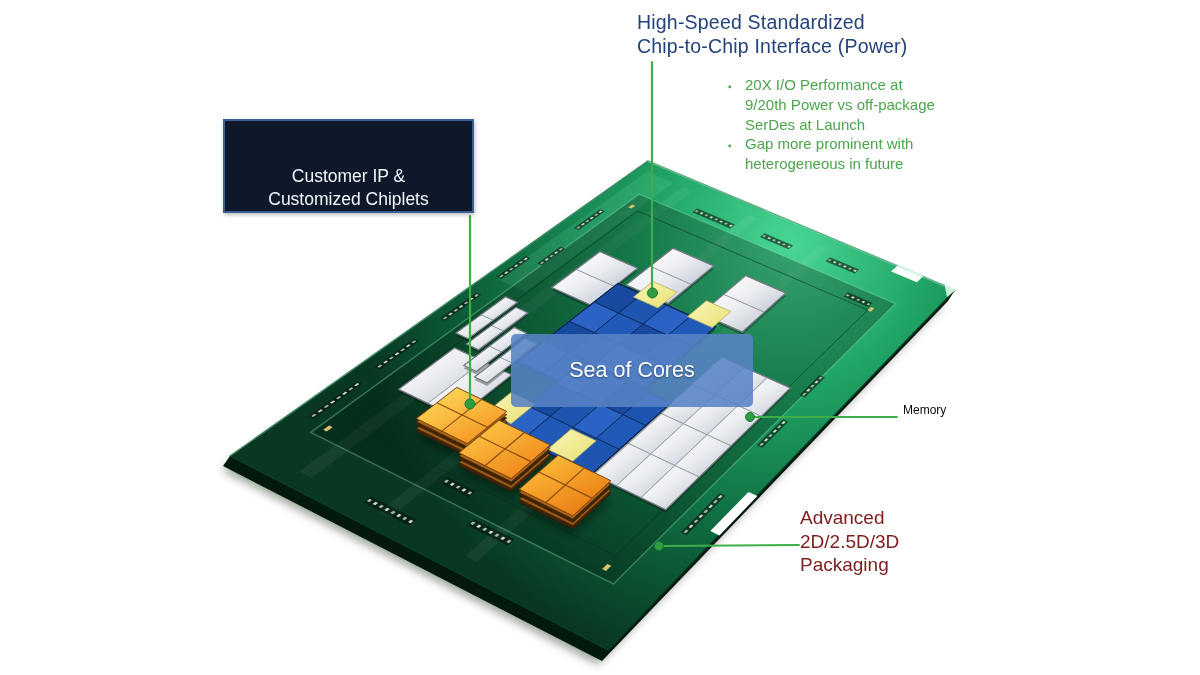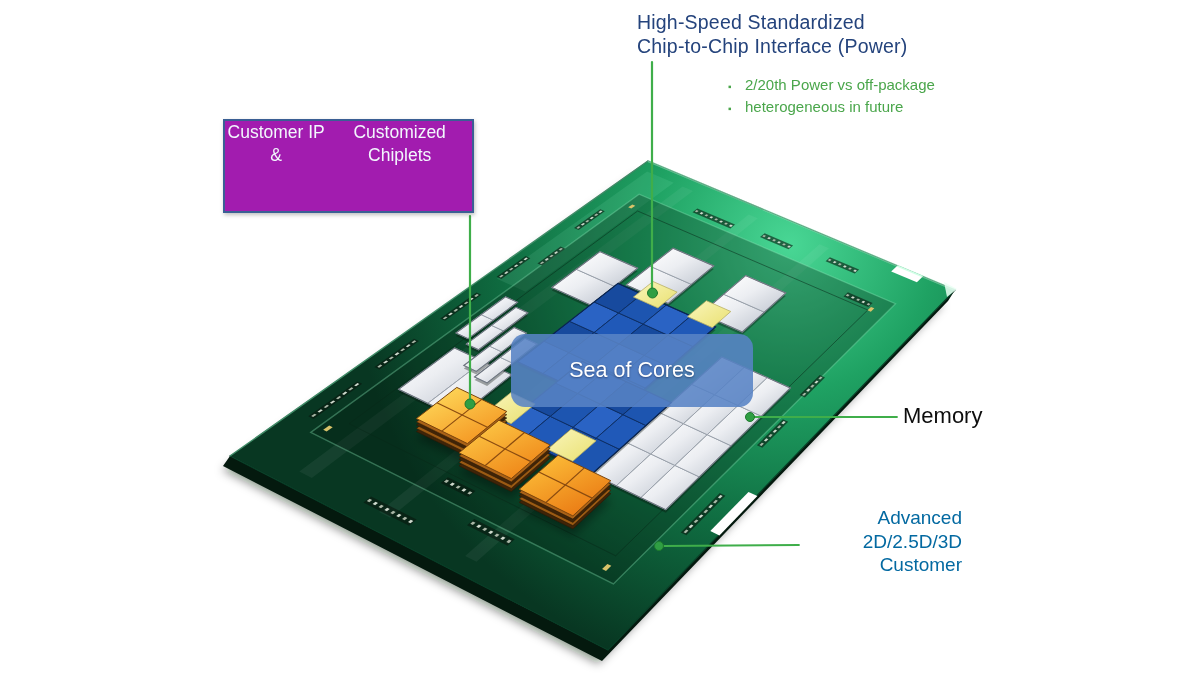--- a/index.html
+++ b/index.html
@@ -10,36 +10,36 @@
   .stage svg{position:absolute;left:0;top:0;}
   .ucie-heading{
     position:absolute;left:637px;top:10px;
     font-size:19.5px;line-height:24px;color:#24437c;letter-spacing:.2px;
   }
   .bullets{position:absolute;left:728px;top:75px;width:256px;color:#4aa64b;font-size:15px;line-height:19.8px;}
   .bullet{display:flex;align-items:flex-start;}
   .bullet .marker{width:17px;font-size:10px;padding-top:2px;flex:0 0 17px;}
   .callout{
     position:absolute;left:223px;top:119px;width:247px;height:90px;
-    background:#a21caf;border:2.5px solid #3a5f94;
+    background:#0f172a;border:2.5px solid #3a5f94;
     color:#f2f7fd;font-size:17.5px;line-height:23px;text-align:center;
-    display:flex;flex-direction:row;justify-content:space-between;
+    display:flex;flex-direction:column;justify-content:flex-end;
     box-shadow:1px 2px 4px rgba(0,0,0,.25);
   }
   .sea{
     position:absolute;left:511px;top:334px;width:242px;height:73px;
-    background:rgba(88,131,197,.88);border-radius:14px;
+    background:rgba(88,131,197,.88);border-radius:5px;
     color:#ffffff;font-size:21.5px;line-height:28.5px;text-align:center;
     display:flex;flex-direction:column;justify-content:center;
     text-shadow:0 1px 2px rgba(10,20,60,.5);
   }
-  .memory-label{position:absolute;left:903px;top:403px;font-size:22px;color:#0d0d0d;}
+  .memory-label{position:absolute;left:903px;top:403px;font-size:12px;color:#0d0d0d;}
   .packaging-label{
-    position:absolute;left:800px;top:506px;width:162px;text-align:right;
-    font-size:19px;line-height:23.5px;color:#0369a1;
+    position:absolute;left:800px;top:506px;width:162px;text-align:left;
+    font-size:19px;line-height:23.5px;color:#7f1d1d;
   }
 </style>
 </head>
 <body>
 
 <div class="stage">
 
   <svg width="1200" height="675" viewBox="0 0 1200 675">
     <defs>
       <radialGradient id="gSub" gradientUnits="userSpaceOnUse" cx="790" cy="245" r="440">
@@ -340,41 +340,44 @@
 
   <div class="ucie-heading">
     <div>High-Speed Standardized</div>
     <div>Chip-to-Chip Interface (Power)</div>
   </div>
 
   <div class="bullets">
     <div class="bullet">
       <span class="marker">▪</span>
       <span>
-        <span style="display:block">2/20th Power vs off-package</span>
+        <span style="display:block">20X I/O Performance at</span>
+        <span style="display:block">9/20th Power vs off-package</span>
+        <span style="display:block">SerDes at Launch</span>
       </span>
     </div>
     <div class="bullet">
       <span class="marker">▪</span>
       <span>
+        <span style="display:block">Gap more prominent with</span>
         <span style="display:block">heterogeneous in future</span>
       </span>
     </div>
   </div>
 
   <div class="callout">
     <div>Customer IP &amp;</div>
     <div>Customized Chiplets</div>
   </div>
 
   <div class="sea">
     <div>Sea of Cores</div>
   </div>
 
   <div class="memory-label">Memory</div>
 
   <div class="packaging-label">
     <div>Advanced</div>
     <div>2D/2.5D/3D</div>
-    <div>Customer</div>
+    <div>Packaging</div>
   </div>
 
 </div>
 
 </body></html>

